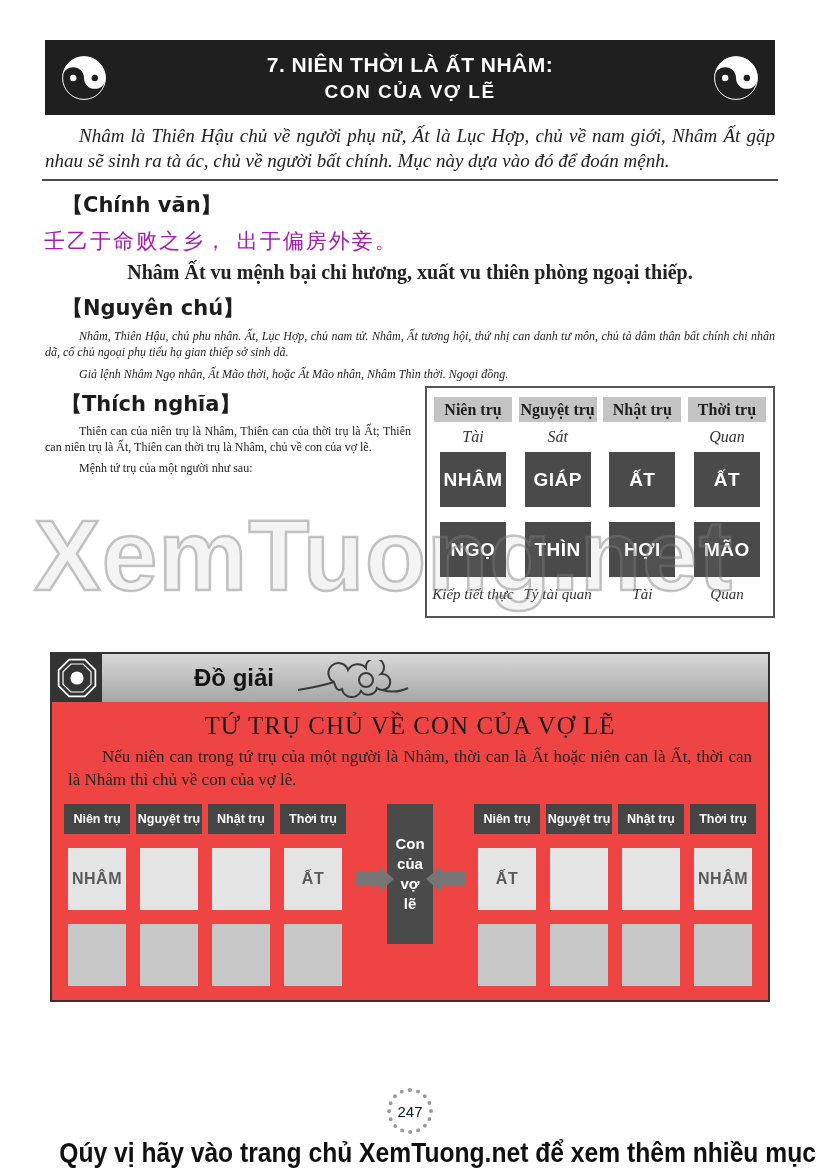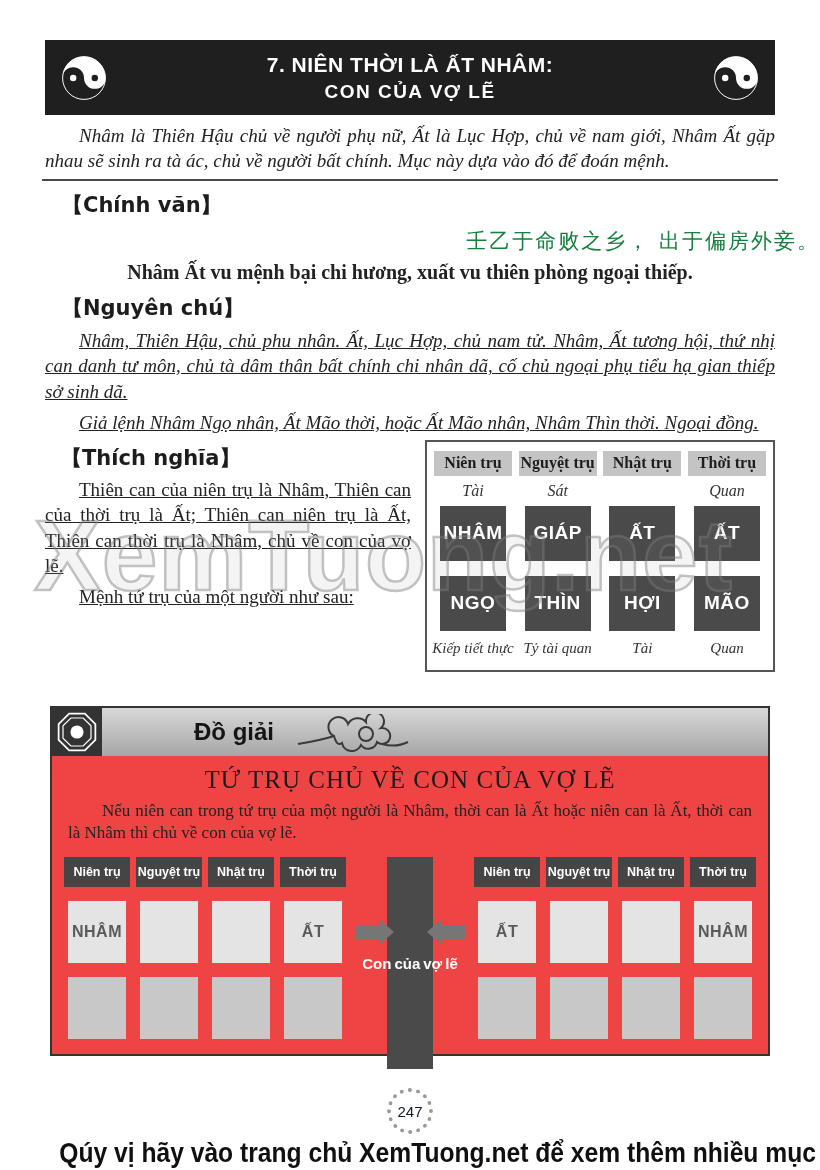--- a/index.html
+++ b/index.html
@@ -27,24 +27,24 @@
     margin:8px 45px 0; font-style:italic; font-size:19px; line-height:1.34;
     text-align:justify; text-indent:34px;
   }
   .rule { margin:5px 42px 0; border:none; border-top:2px solid #4a4a4a; height:0; }
 
   
   .bracket-heading {
     margin:10px 0 0 62px; font-size:21px; font-weight:bold; color:#1c1c1c;
     font-family:"DejaVu Sans","Liberation Sans",sans-serif;
   }
-  .chinese { text-align:right; margin-top:8px; font-size:21px; letter-spacing:2px;
-    font-family:"DejaVu Sans",sans-serif; color:#15803d;margin-left:44px; }
+  .chinese { text-align:left; margin-top:8px; font-size:21px; letter-spacing:2px;
+    font-family:"DejaVu Sans",sans-serif; color:#a21caf;margin-left:44px; }
   .translation { text-align:center; margin-top:6px; font-weight:bold; font-size:20px; }
-  .para { margin:6px 45px 0; font-size:19px; line-height:1.34; text-align:justify; text-indent:34px;text-decoration:underline; }
+  .para { margin:6px 45px 0; font-size:12px; line-height:1.34; text-align:justify; text-indent:34px; }
   .italic { font-style:italic; }
 
   
   .columns { display:flex; margin:4px 45px 0; gap:14px; height:252px; }
   .left-col { width:366px; }
   .left-col .bracket-heading { margin:4px 0 0 16px; }
   .left-col .para { margin:5px 0 0; }
   .right-col { width:350px; }
 
   .pillar-table {
@@ -89,22 +89,22 @@
   .pgroup { display:flex; gap:6px; }
   .pillar { width:66px; display:flex; flex-direction:column; align-items:center; }
   .pg-header { width:66px; height:30px; background:#454545; color:#fff;
     font-family:"Liberation Sans","DejaVu Sans",sans-serif; font-weight:bold; font-size:12.5px;
     display:flex; align-items:center; justify-content:center; white-space:nowrap; }
   .pg-box1 { margin-top:14px; width:58px; height:62px; background:#e4e4e4;
     display:flex; align-items:center; justify-content:center;
     font-family:"Liberation Sans","DejaVu Sans",sans-serif; font-weight:bold; font-size:16px;
     color:#5a5a5a; letter-spacing:.5px; }
   .pg-box2 { margin-top:14px; width:58px; height:62px; background:#c8c8c8; }
-  .center-box { width:46px; height:212px; background:#4a4a4a; color:#fff;
-    display:flex; flex-direction:row; align-items:center; justify-content:center; gap:3px;
+  .center-box { width:46px; height:140px; background:#4a4a4a; color:#fff;
+    display:flex; flex-direction:column; align-items:center; justify-content:center; gap:3px;
     font-family:"Liberation Sans","DejaVu Sans",sans-serif; font-weight:bold; font-size:15px; }
   .arrow-wrap { width:42px; display:flex; justify-content:center; margin-top:68px; }
   .arrow { position:relative; width:24px; height:14px; background:#767676; }
   .arrow.right::after { content:""; position:absolute; left:100%; top:-6px;
     border-top:13px solid transparent; border-bottom:13px solid transparent;
     border-left:15px solid #767676; }
   .arrow.left::before { content:""; position:absolute; right:100%; top:-6px;
     border-top:13px solid transparent; border-bottom:13px solid transparent;
     border-right:15px solid #767676; }
 

